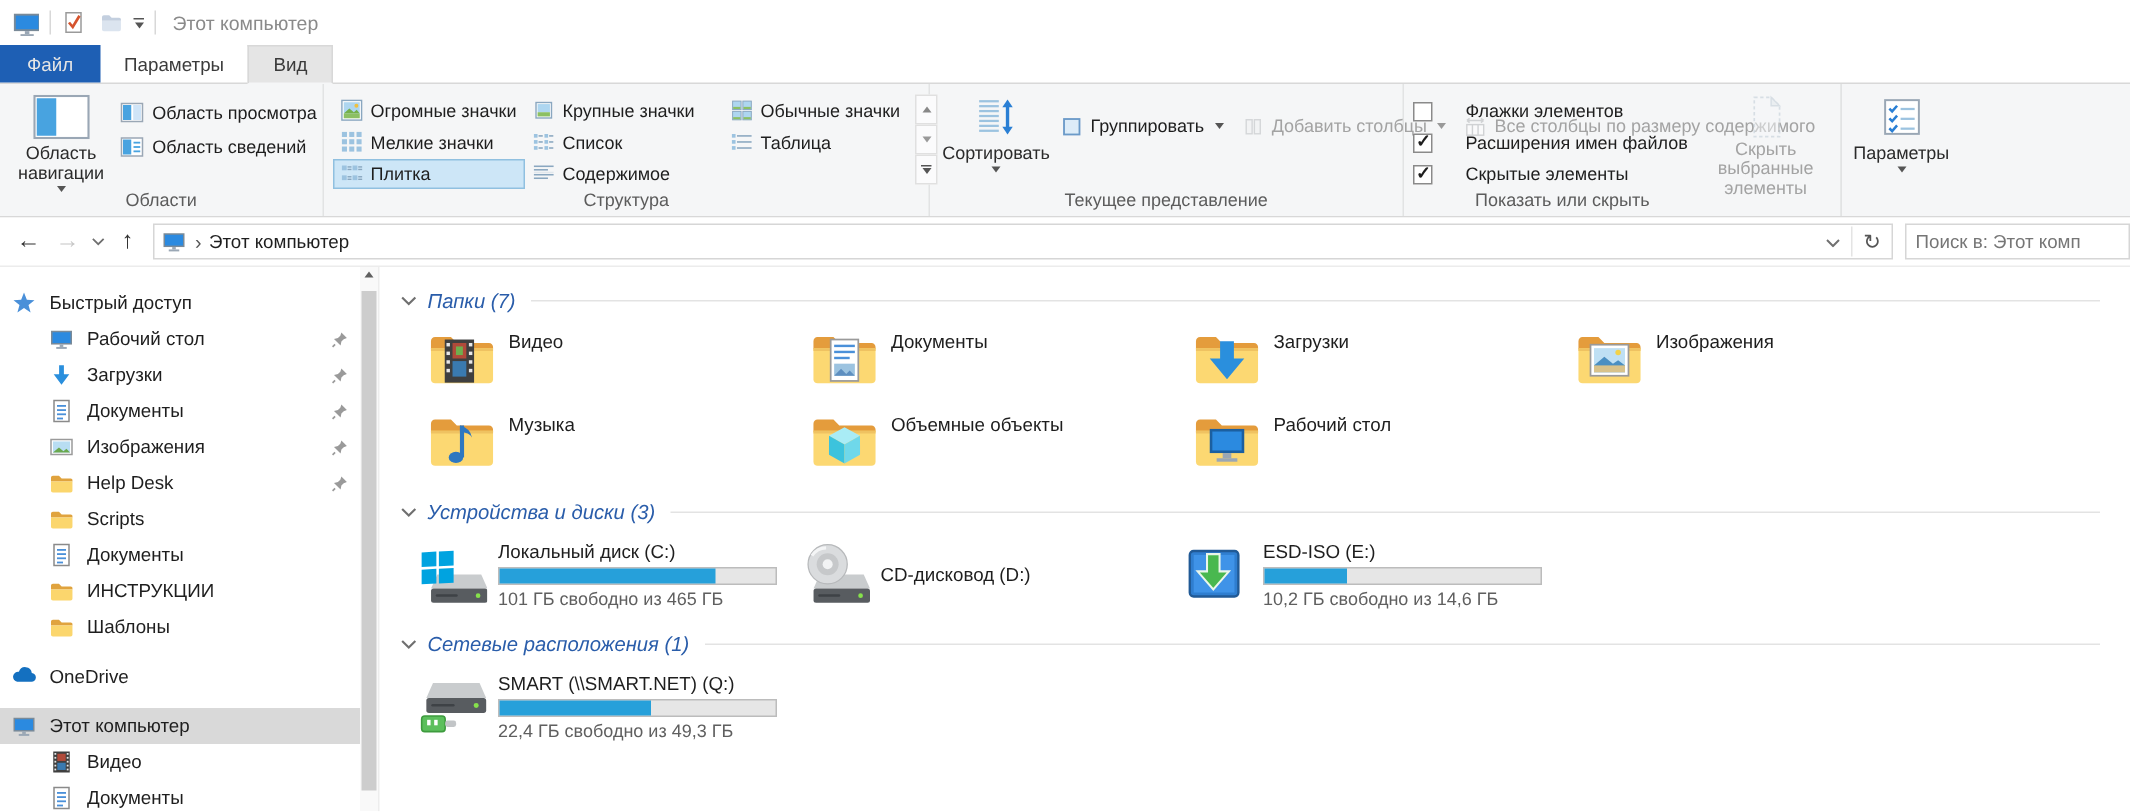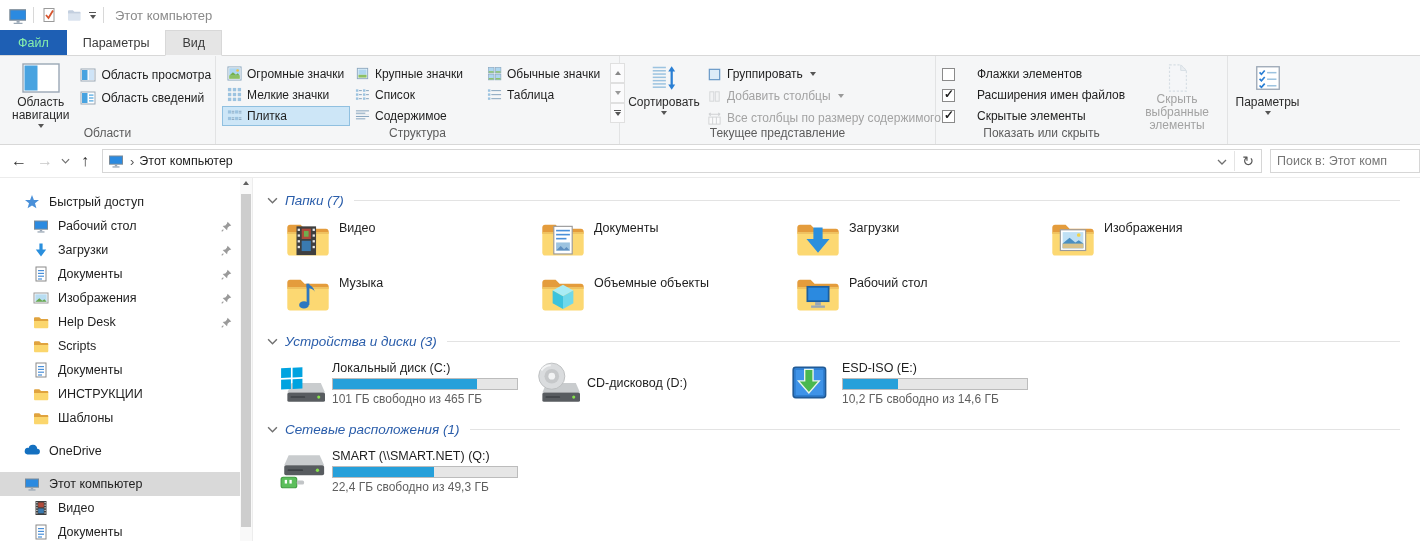--- a/index.html
+++ b/index.html
@@ -9,21 +9,21 @@
   
   .titlebar { height:30px; display:flex; align-items:center; padding-left:8px; background:#fff; }
   .titlebar .sep { width:1px; height:16px; background:#d8d8d8; margin:0 7px; }
   .qat-drop { display:flex; flex-direction:column; align-items:center; margin-left:7px; cursor:default; }
   .qat-drop .bar { width:7px; height:1px; background:#555; margin-bottom:2px; }
   .win-title { color:#8a8a8a; font-size:13px; margin-left:4px; white-space:nowrap; }
 
   
   .tabrow { height:26px; display:flex; align-items:stretch; background:#fff; border-bottom:1px solid #d8d8d8; }
   .tab { display:flex; align-items:center; padding:0 16px; font-size:12.5px; color:#3b3b3b; cursor:default; }
-  .tab.file { background:#1e5fb4; color:#86efac; padding:0 18px;text-align:center; }
+  .tab.file { background:#1e5fb4; color:#e5e5e5; padding:0 18px;text-align:center; }
   .tab.active { background:#e5e5e5; border:1px solid #d8d8d8; border-bottom:1px solid #f5f6f7; margin-bottom:-1px; }
 
   
   .ribbon { height:89px; background:#f5f6f7; border-bottom:1px solid #d8d8d8; display:flex; align-items:stretch; }
   .rgroup { position:relative; padding:5px 6px 17px 6px; border-right:1px solid #e2e3e4; display:flex; align-items:flex-start; }
   .rgroup-label { position:absolute; left:0; right:0; bottom:4px; text-align:center; color:#5c5c5c; font-size:12px; white-space:nowrap; }
   .rbig { display:flex; flex-direction:column; align-items:center; text-align:center; padding:2px 6px; line-height:13px; color:#2b2b2b; cursor:default; }
   .rbig .cap { margin-top:3px; }
   .tri-down { width:0; height:0; border-left:3.5px solid transparent; border-right:3.5px solid transparent; border-top:4px solid #555; display:inline-block; }
   .tri-up { width:0; height:0; border-left:3.5px solid transparent; border-right:3.5px solid transparent; border-bottom:4px solid #888; display:inline-block; }
@@ -33,21 +33,21 @@
   .disabled { color:#a3a3a3; }
   svg.dim { opacity:.5; filter:grayscale(.6); }
   .panes-right { display:flex; flex-direction:column; justify-content:flex-start; gap:3px; margin-top:4px; }
 
   .vgrid { display:grid; grid-template-columns:128px 132px 124px; grid-auto-rows:21px; align-items:center; margin-top:2px; }
   .vopt { display:flex; align-items:center; gap:5px; height:20px; padding:0 4px; border:1px solid transparent; white-space:nowrap; cursor:default; }
   .vopt.selected { background:#cde6f7; border-color:#90c0e0; }
   .vscroll { display:flex; flex-direction:column; margin-left:4px; margin-top:2px; }
   .vscroll .sb { width:15px; height:20px; display:flex; align-items:center; justify-content:center; border:1px solid #e0e0e0; background:#fbfbfc; flex-direction:column; gap:1px; }
 
-  .cv-right { display:flex; flex-direction:column; gap:2px; margin-top:3px; }
+  .cv-right { display:flex; flex-direction:row; gap:2px; margin-top:13px; }
   .sh-checks { display:flex; flex-direction:column; gap:3px; margin-top:4px; }
   .cbrow { display:flex; align-items:center; gap:22px; height:18px; white-space:nowrap; cursor:default; }
   .cb { width:13px; height:13px; border:1px solid #8a8a8a; background:#fff; position:relative; flex:none; }
   .cb.checked::after { content:"\2713"; position:absolute; left:1px; top:-3px; font-size:12px; font-weight:bold; color:#1e1e1e; }
   .hide-btn { width:112px; display:flex; flex-direction:column; align-items:center; text-align:center; line-height:13px; margin:2px 2px 0 10px; }
   .opt-group { border-right:none; }
 
   
   .addr-row { height:33px; display:flex; align-items:center; padding:0 0 0 6px; border-bottom:1px solid #ececec; background:#fff; }
   .nav-btn { width:26px; height:26px; display:flex; align-items:center; justify-content:center; font-size:16px; cursor:default; }
@@ -61,21 +61,21 @@
   .addr-box .spacer { flex:1; }
   .addr-div { width:1px; height:20px; background:#e4e4e4; margin:0 3px; }
   .refresh { font-size:14px; color:#555; width:20px; text-align:center; cursor:default; }
   .chev-btn { width:18px; text-align:center; cursor:default; }
   .search { width:150px; height:24px; border:1px solid #d6d6d6; margin-left:8px; font-family:"Liberation Sans", sans-serif; font-size:12.5px; padding:0 6px; color:#333; flex:none; }
   .search::placeholder { color:#767676; }
 
   
   .content { display:flex; height:363px; }
   .sidebar { width:240px; padding-top:12px; overflow:hidden; flex:none; }
-  .side-row { height:24px; display:flex; align-items:center; padding-left:24px; font-size:12.5px; cursor:default; white-space:nowrap; }
+  .side-row { height:24px; display:flex; align-items:center; padding-left:8px; font-size:12.5px; cursor:default; white-space:nowrap; }
   .side-row.indent { padding-left:33px; }
   .side-row.selected { background:#d9d9d9; }
   .side-row .lbl { margin-left:9px; }
   .side-row .pin { margin-left:auto; margin-right:8px; flex:none; }
   .side-gap { height:9px; }
   .side-scroll { width:12px; position:relative; background:#f9f9f9; flex:none; }
   .side-scroll .arr { position:absolute; top:3px; left:0; width:12px; display:flex; justify-content:center; }
   .side-scroll .thumb { position:absolute; top:16px; bottom:14px; left:1px; width:10px; background:#cdcdcd; }
   .main { flex:1; border-left:1px solid #ededed; padding:12px 20px 0 14px; overflow:hidden; }
 

